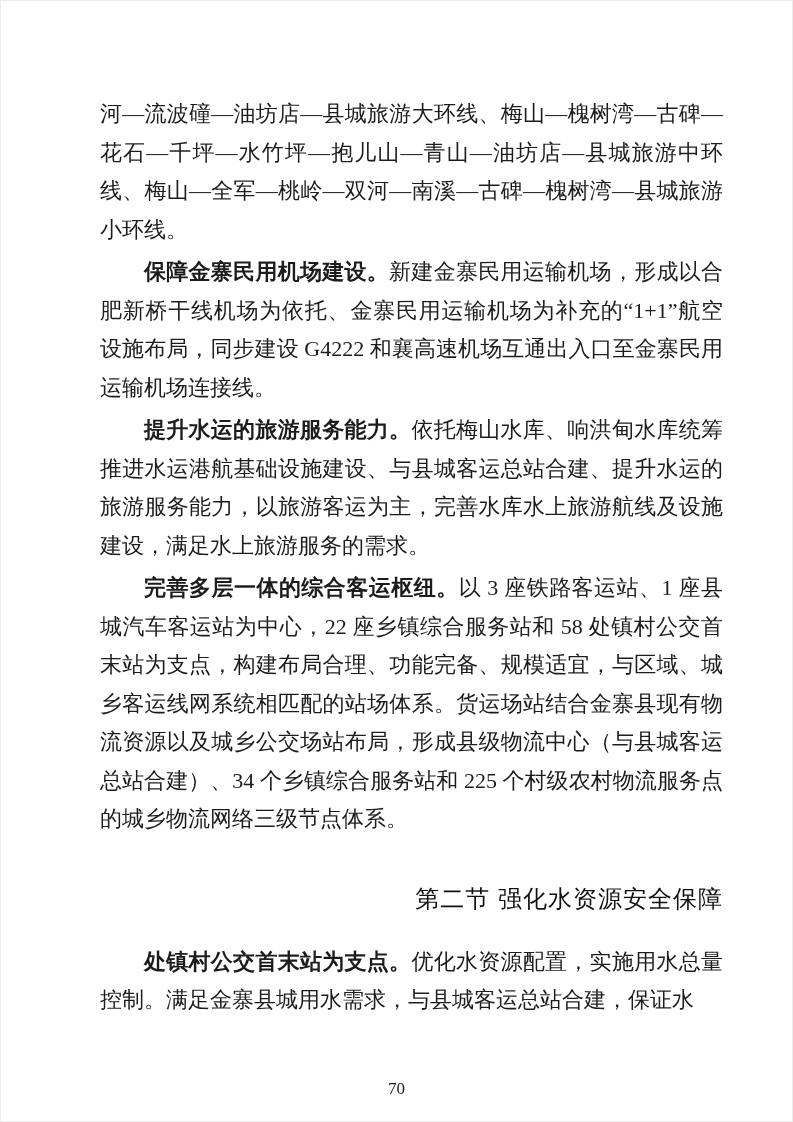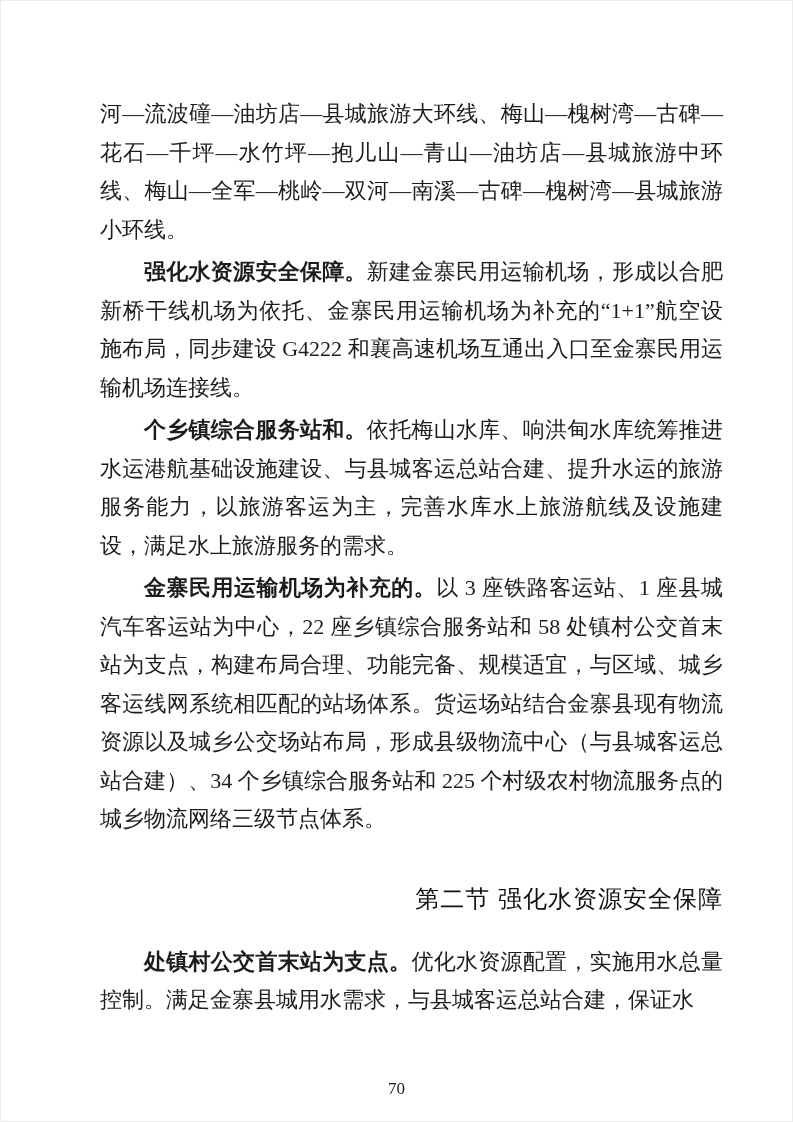--- a/index.html
+++ b/index.html
@@ -63,25 +63,25 @@
   }
 </style>
 </head>
 <body>
 
 <div class="page">
   <div class="content">
 
     <p class="para no-indent"><span class="lead"></span><span>河—流波䃥—油坊店—县城旅游大环线、梅山—槐树湾—古碑—花石—千坪—水竹坪—抱儿山—青山—油坊店—县城旅游中环线、梅山—全军—桃岭—双河—南溪—古碑—槐树湾—县城旅游小环线。</span></p>
 
-    <p class="para indent"><span class="lead">强化水资源安全保障。</span><span>新建金寨民用运输机场，形成以合肥新桥干线机场为依托、金寨民用运输机场为补充的“1+1”航空设施布局，同步建设 G4222 和襄高速机场互通出入口至金寨民用运输机场连接线。</span></p>
+    <p class="para indent"><span class="lead">保障金寨民用机场建设。</span><span>新建金寨民用运输机场，形成以合肥新桥干线机场为依托、金寨民用运输机场为补充的“1+1”航空设施布局，同步建设 G4222 和襄高速机场互通出入口至金寨民用运输机场连接线。</span></p>
 
-    <p class="para indent"><span class="lead">个乡镇综合服务站和。</span><span>依托梅山水库、响洪甸水库统筹推进水运港航基础设施建设、与县城客运总站合建、提升水运的旅游服务能力，以旅游客运为主，完善水库水上旅游航线及设施建设，满足水上旅游服务的需求。</span></p>
+    <p class="para indent"><span class="lead">提升水运的旅游服务能力。</span><span>依托梅山水库、响洪甸水库统筹推进水运港航基础设施建设、与县城客运总站合建、提升水运的旅游服务能力，以旅游客运为主，完善水库水上旅游航线及设施建设，满足水上旅游服务的需求。</span></p>
 
-    <p class="para indent"><span class="lead">金寨民用运输机场为补充的。</span><span>以 3 座铁路客运站、1 座县城汽车客运站为中心，22 座乡镇综合服务站和 58 处镇村公交首末站为支点，构建布局合理、功能完备、规模适宜，与区域、城乡客运线网系统相匹配的站场体系。货运场站结合金寨县现有物流资源以及城乡公交场站布局，形成县级物流中心（与县城客运总站合建）、34 个乡镇综合服务站和 225 个村级农村物流服务点的城乡物流网络三级节点体系。</span></p>
+    <p class="para indent"><span class="lead">完善多层一体的综合客运枢纽。</span><span>以 3 座铁路客运站、1 座县城汽车客运站为中心，22 座乡镇综合服务站和 58 处镇村公交首末站为支点，构建布局合理、功能完备、规模适宜，与区域、城乡客运线网系统相匹配的站场体系。货运场站结合金寨县现有物流资源以及城乡公交场站布局，形成县级物流中心（与县城客运总站合建）、34 个乡镇综合服务站和 225 个村级农村物流服务点的城乡物流网络三级节点体系。</span></p>
 
     <h2 class="section-heading">第二节 强化水资源安全保障</h2>
 
     <p class="para indent"><span class="lead">处镇村公交首末站为支点。</span><span>优化水资源配置，实施用水总量控制。满足金寨县城用水需求，与县城客运总站合建，保证水</span></p>
 
   </div>
 
   <div class="page-number">70</div>
 </div>
 

